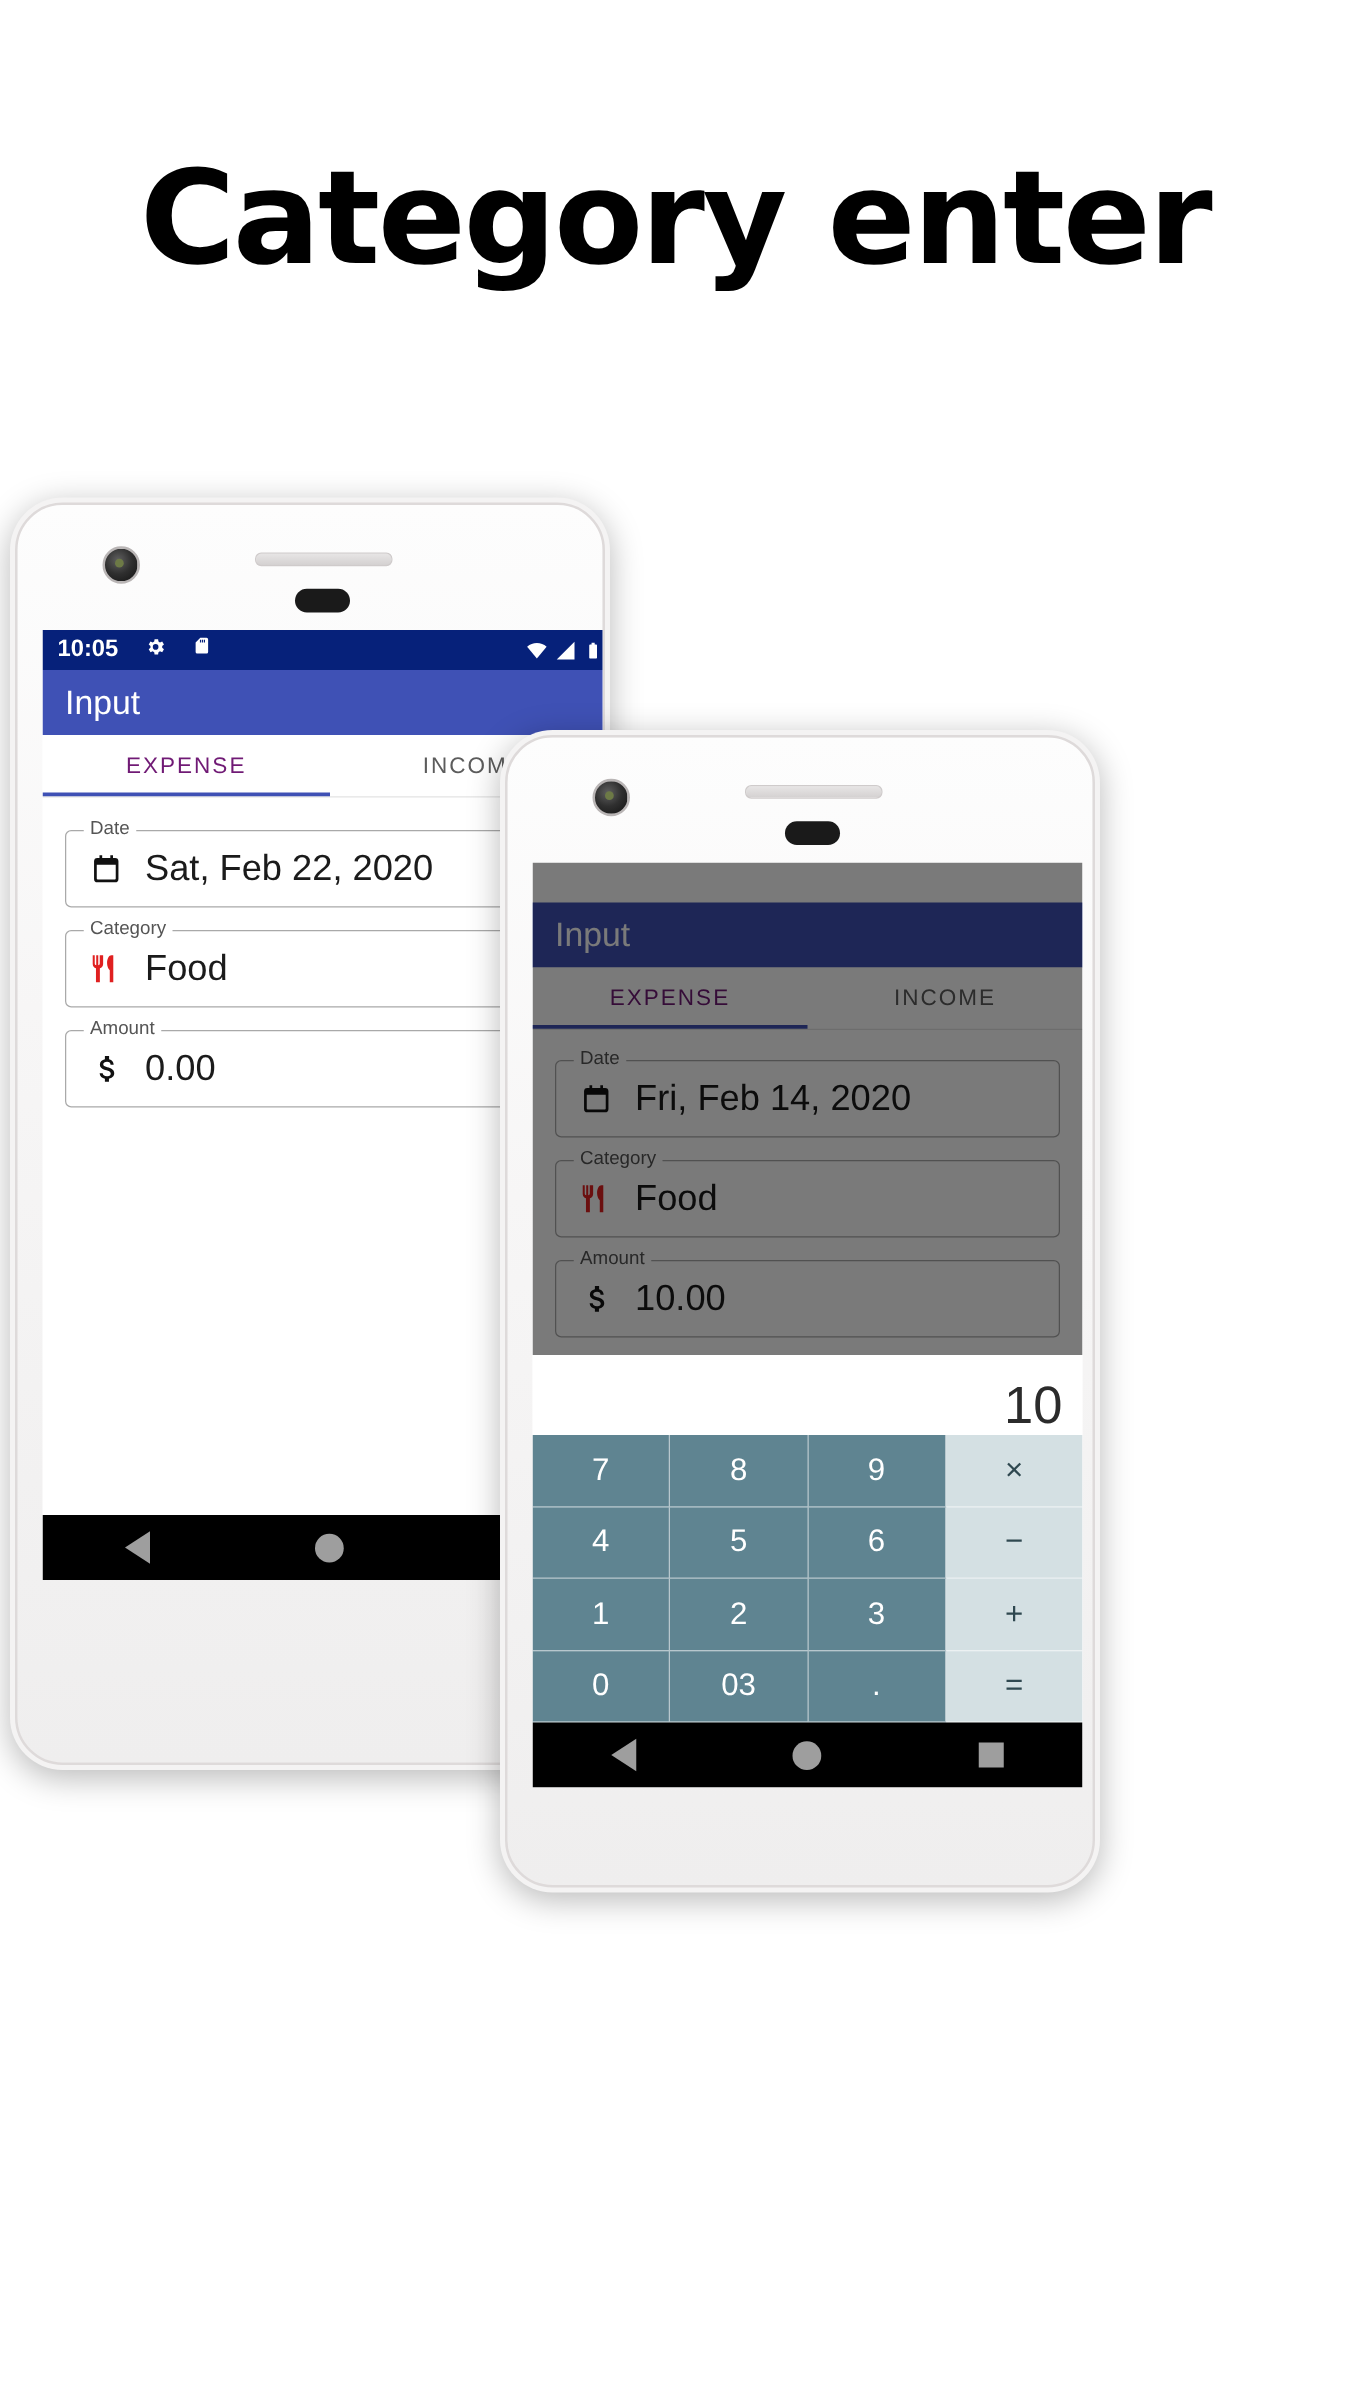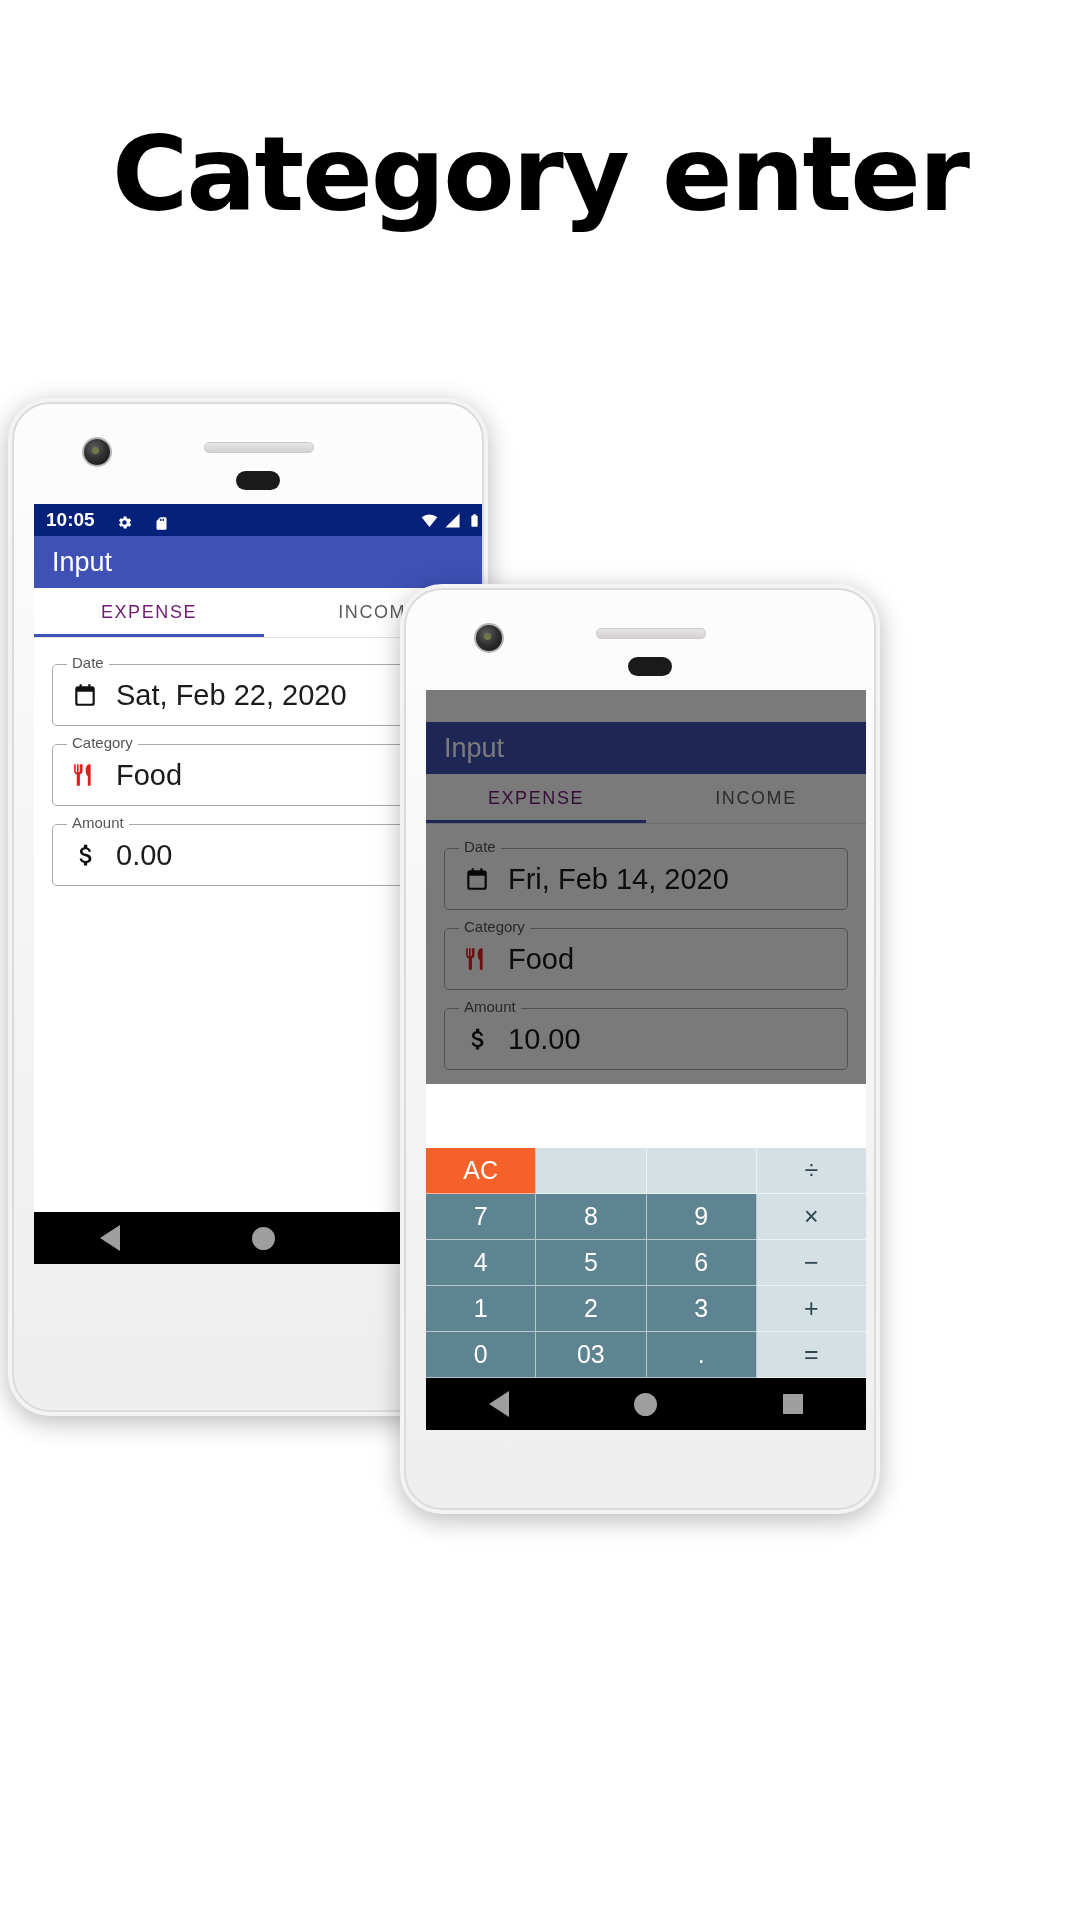--- a/index.html
+++ b/index.html
@@ -71,21 +71,21 @@
   
   .statusbar{
     display:flex;align-items:center;
     height:100%;
     color:#ffffff;
     font-size:19px;
     font-weight:bold;
     padding:0 12px;
     box-sizing:border-box;
   }
-  .sb-left{display:flex;align-items:flex-end;gap:21px;}
+  .sb-left{display:flex;align-items:flex-start;gap:21px;}
   .sb-right{margin-left:auto;display:flex;align-items:center;gap:6px;}
   .appbar{
     display:flex;align-items:center;
     height:100%;
     color:#ffffff;
     font-size:27px;
     padding-left:18px;
     box-sizing:border-box;
   }
   .tabs{
@@ -321,29 +321,26 @@
       <div class="field" style="left:18px;top:318px;width:404px;height:62px;position:absolute;">
         <span class="field-label">Amount</span>
         <svg class="fld-icon" viewBox="0 0 24 24">
           <path fill="#111111" d="M12.8 10.9c-2.3-.6-3-1.2-3-2.2 0-1.1 1.1-1.9 2.8-1.9 1.8 0 2.5.9 2.6 2.2h2.3c-.1-1.8-1.2-3.5-3.4-4V2.6h-3.1v2.3C8.9 5.4 7.3 6.7 7.3 8.8c0 2.4 2 3.6 4.9 4.3 2.6.6 3.1 1.5 3.1 2.5 0 .7-.5 1.9-2.8 1.9-2.1 0-3-1-3.1-2.2H7.1c.1 2.3 1.8 3.6 3.9 4v2.3H14v-2.3c2.2-.4 3.9-1.6 3.9-3.9 0-2.9-2.5-3.9-5.1-4.5Z"></path>
         </svg>
         <span class="field-value">10.00</span>
       </div>
 
       <div class="scrim" style="height:394px;"></div>
 
+      <div class="calc-display" style="position:absolute;left:0;top:394px;width:100%;height:64px;">
+        <span>10</span>
+      </div>
 
       <div style="position:absolute;left:0;top:458px;width:100%;height:230px;">
         <div class="keypad" id="keypad-host">
-            <div class="krow">
-              <div class="key k-ac">AC</div>
-              <div class="key k-op"></div>
-              <div class="key k-op"></div>
-              <div class="key k-op">÷</div>
-            </div>
             <div class="krow">
               <div class="key k-num">7</div>
               <div class="key k-num">8</div>
               <div class="key k-num">9</div>
               <div class="key k-op">×</div>
             </div>
             <div class="krow">
               <div class="key k-num">4</div>
               <div class="key k-num">5</div>
               <div class="key k-num">6</div>

